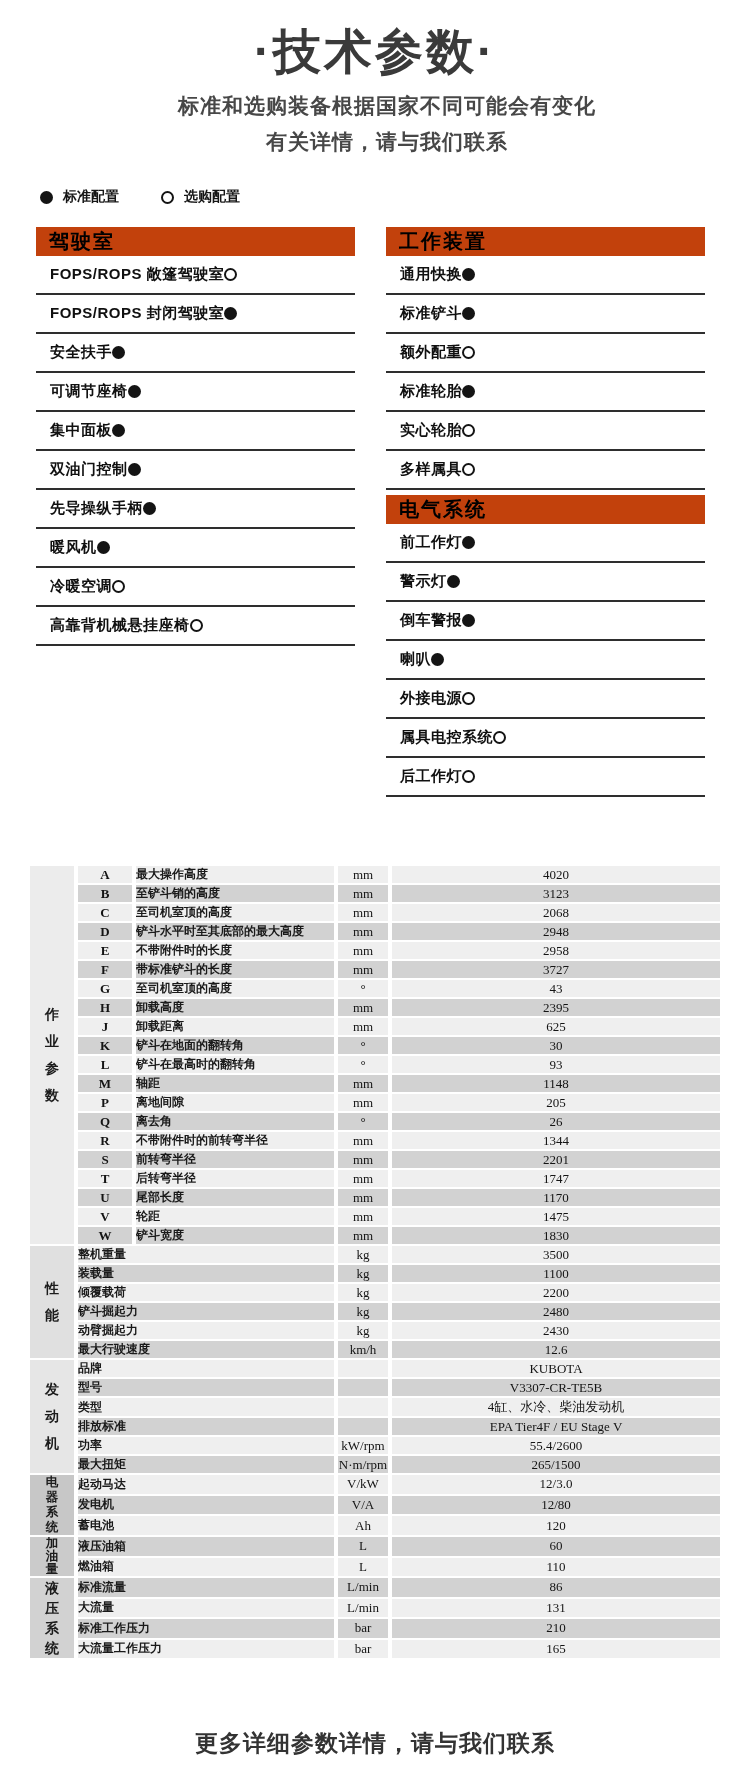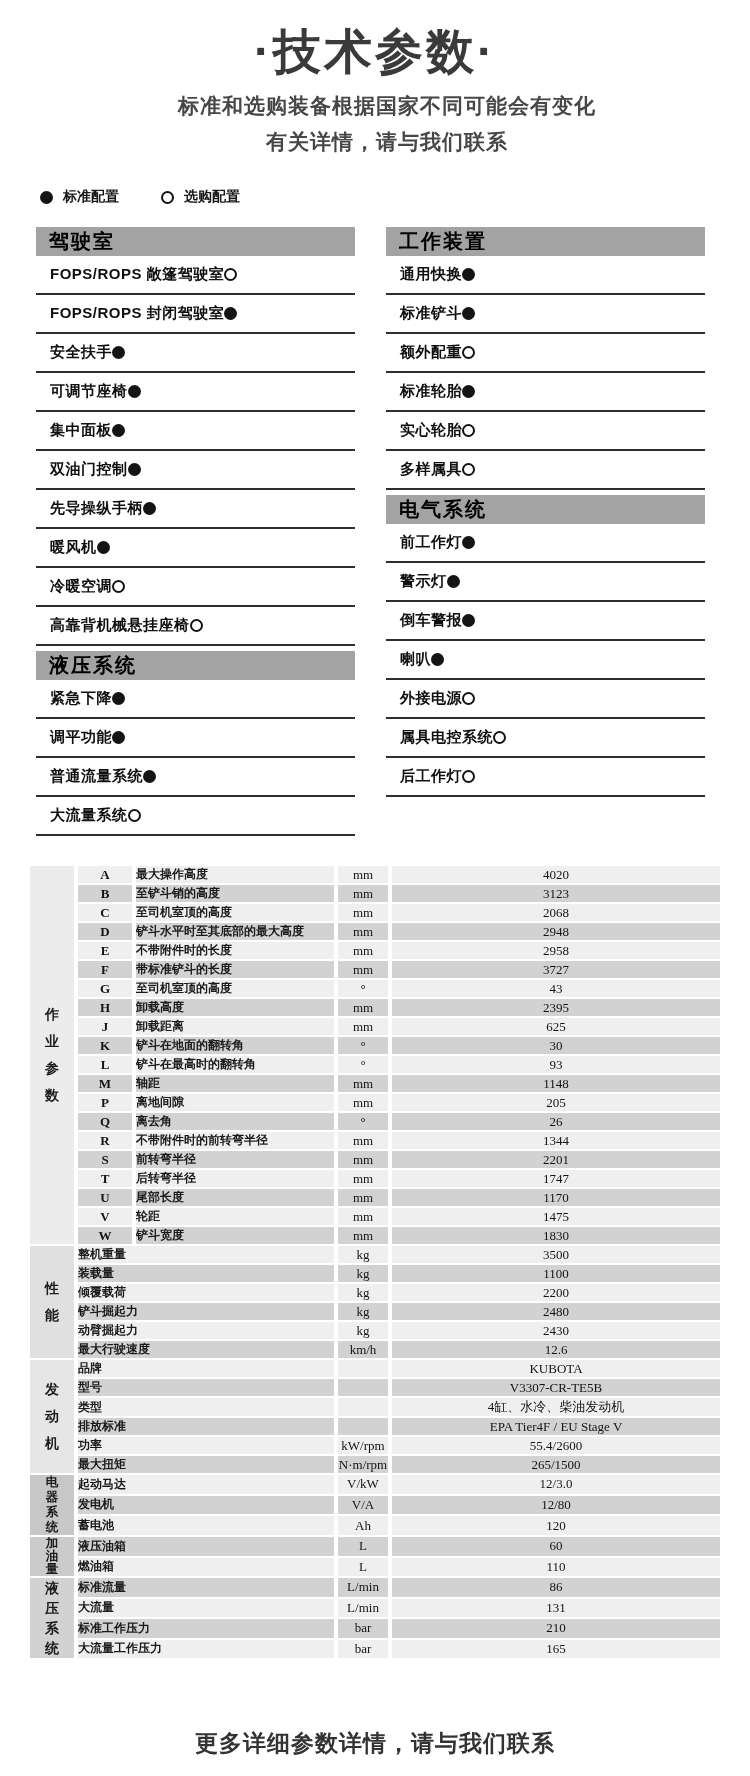--- a/index.html
+++ b/index.html
@@ -20,21 +20,21 @@
   
   .dot{width:13px;height:13px;border-radius:50%;box-sizing:border-box;flex:none;display:inline-block;}
   .dot.filled{background:#141414;}
   .dot.open{background:#fff;border:2px solid #141414;}
   
   .feat-col{position:absolute;top:227px;width:319px;}
   .feat-left{left:36px;}
   .feat-right{left:386px;}
   .feat-block + .feat-block{margin-top:5px;}
   .feat-header{
-    height:29px;line-height:29px;background:#a3a3a3;color:#000;
+    height:29px;line-height:29px;background:#c2410c;color:#000;
     font-size:20px;font-weight:bold;letter-spacing:2px;padding-left:13px;
   }
   .feat-row{
     height:37px;border-bottom:2px solid #2e2e2e;
     display:flex;align-items:center;justify-content:flex-start;
     padding:0 42px 0 14px;
   }
   .feat-label{font-size:15px;font-weight:bold;color:#101010;letter-spacing:.5px;white-space:nowrap;}
   
   .spec{
@@ -117,39 +117,20 @@
         </div>
         <div class="feat-row">
           <span class="feat-label">冷暖空调</span>
           <span class="dot open"></span>
         </div>
         <div class="feat-row">
           <span class="feat-label">高靠背机械悬挂座椅</span>
           <span class="dot open"></span>
         </div>
       </div>
-      <div class="feat-block">
-        <div class="feat-header">液压系统</div>
-        <div class="feat-row">
-          <span class="feat-label">紧急下降</span>
-          <span class="dot filled"></span>
-        </div>
-        <div class="feat-row">
-          <span class="feat-label">调平功能</span>
-          <span class="dot filled"></span>
-        </div>
-        <div class="feat-row">
-          <span class="feat-label">普通流量系统</span>
-          <span class="dot filled"></span>
-        </div>
-        <div class="feat-row">
-          <span class="feat-label">大流量系统</span>
-          <span class="dot open"></span>
-        </div>
-      </div>
     </div>
   <div class="feat-col feat-right">
       <div class="feat-block">
         <div class="feat-header">工作装置</div>
         <div class="feat-row">
           <span class="feat-label">通用快换</span>
           <span class="dot filled"></span>
         </div>
         <div class="feat-row">
           <span class="feat-label">标准铲斗</span>

